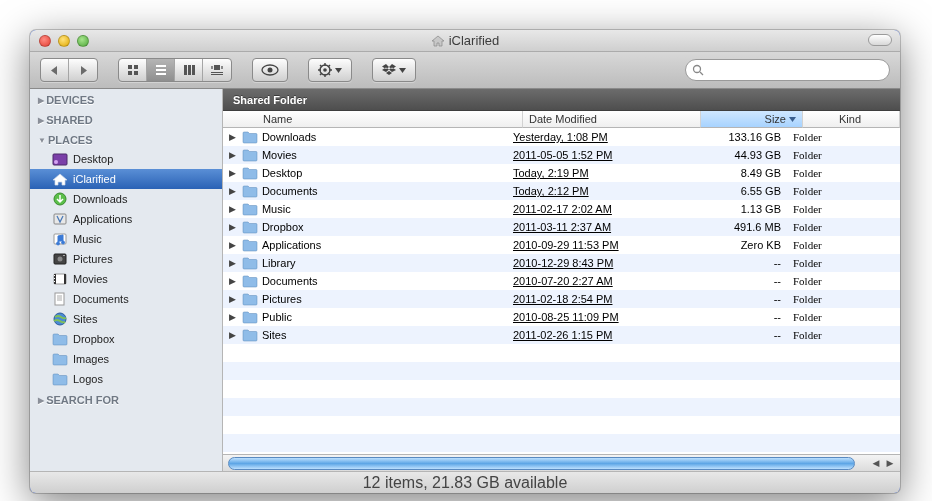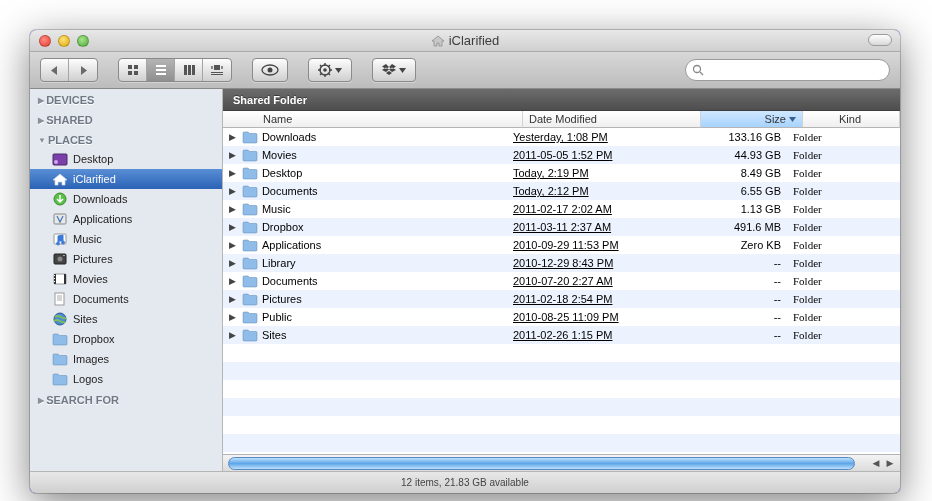--- a/index.html
+++ b/index.html
@@ -65,21 +65,21 @@
 .row:nth-child(even) { background:#edf3fe; }
 .row .c { padding: 0 6px; display:flex; align-items:center; }
 .row .c.name { width:284px; gap:4px; }
 .row .c.date { width:178px;text-decoration:underline; }
 .row .c.size { width:102px; justify-content:flex-end; }
 .row .c.kind { flex:1;font-family:Liberation Serif, serif; }
 .row .dis { color:#444; font-size:9px; padding-right:2px;}
 .hscroll { height: 17px; background: linear-gradient(#f4f4f4,#dcdcdc); border-top:1px solid #b5b5b5; display:flex; align-items:center; padding:0 3px; position:relative; }
 .thumb { flex:1; height: 13px; margin:0 14px 0 2px; border-radius: 7px; background: linear-gradient(#bce0ff,#5ea6e6,#bce0ff); border: 1px solid #5a8ac0; }
 .scrbtn { width: 14px; height: 14px; display:flex; align-items:center; justify-content:center; font-size:9px; color:#555; cursor:pointer; }
-.statusbar { height:22px; background: linear-gradient(#e8e8e8,#cfcfcf); border-top:1px solid #b5b5b5; display:flex; align-items:center; justify-content:center; font-size:10px; color:#444; }
+.statusbar { height:22px; background: linear-gradient(#e8e8e8,#cfcfcf); border-top:1px solid #b5b5b5; display:flex; align-items:center; justify-content:center; font-size:16px; color:#444; }
 svg { display:block; }
 .folder-icon { width:16px; height:13px; }
 </style>
 </head>
 <body>
 
 <div class="window">
   <div class="titlebar">
     <div class="traffic">
       <span class="tl-close"></span>

